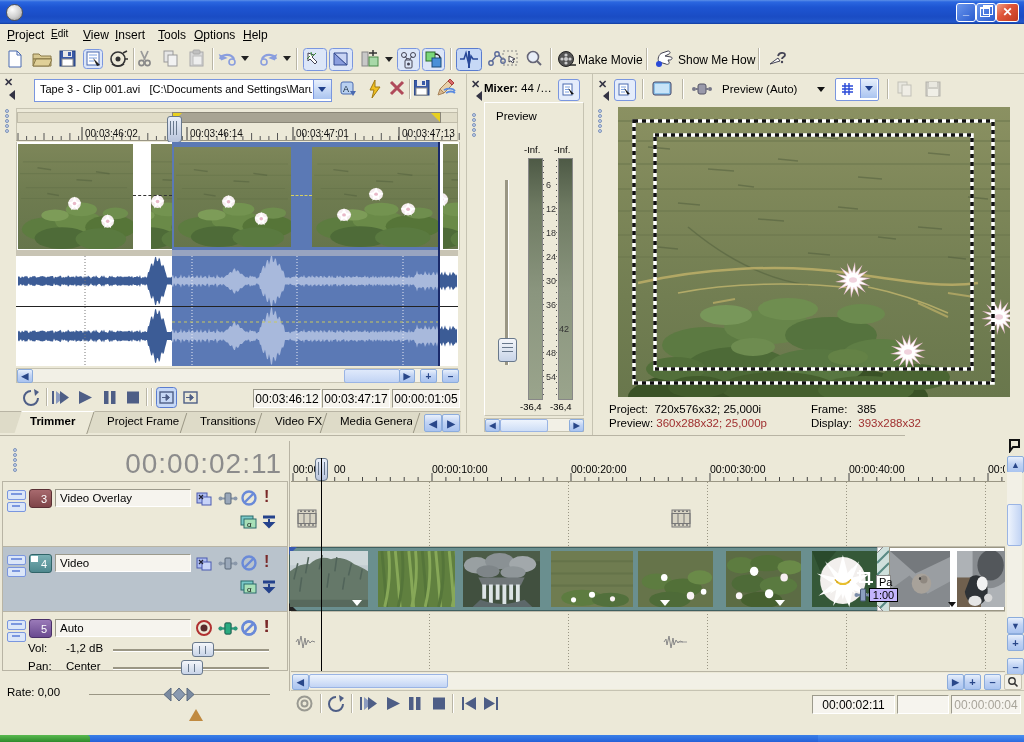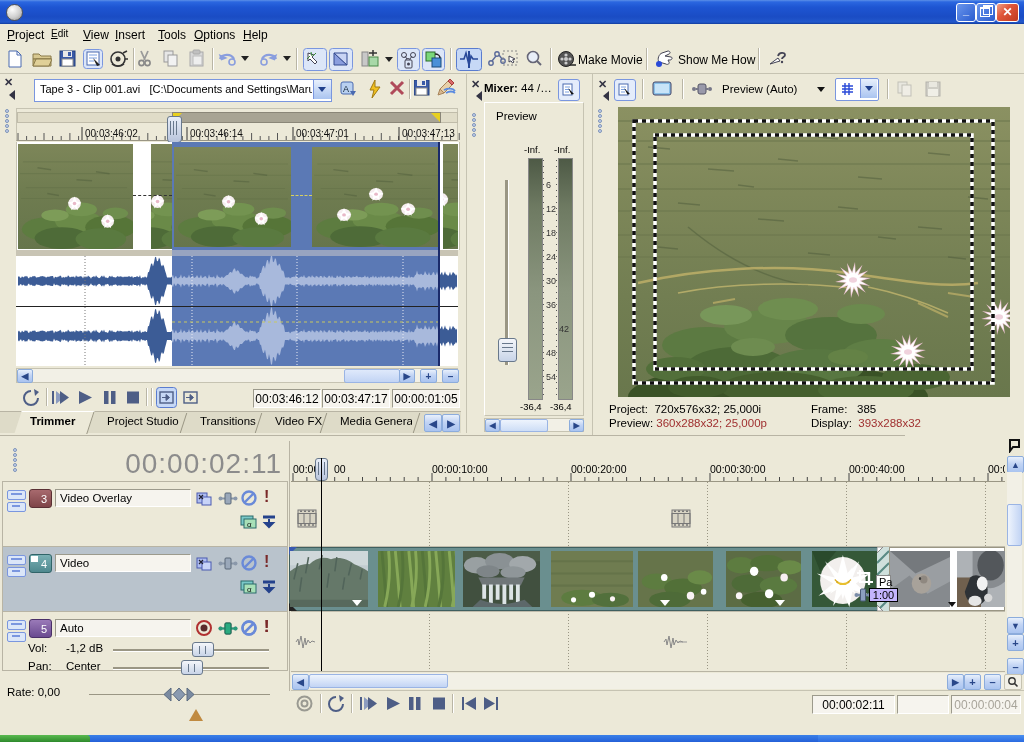--- a/index.html
+++ b/index.html
@@ -418,21 +418,21 @@
     <rect x="4" y="5" width="13" height="11" fill="none" stroke="#4e5e86" stroke-width="1.4"></rect>
     <path d="M6 10.5h7M10 7.5l3.5 3-3.5 3z" fill="#4e5e86" stroke="#4e5e86"></path>
   </svg>
 <div class="timebox" style="left:253px;top:389px;width:66px;height:17px;">00:03:46:12</div>
 <div class="timebox" style="left:322px;top:389px;width:66px;height:17px;">00:03:47:17</div>
 <div class="timebox" style="left:392px;top:389px;width:66px;height:17px;">00:00:01:05</div>
 <div class="abs" style="left:0;top:411px;width:461px;height:22px;background:#dedbc8;border-top:1px solid #b8b4a4;box-sizing:border-box;"></div>
 <div class="abs" style="left:18px;top:411px;width:72px;height:22px;background:#ece9d8;border-top:1px solid #fff;border-right:1px solid #9a9684;transform:skewX(-18deg);"></div>
 <div class="abs" style="left:30px;top:415px;font-size:11.5px;font-weight:bold;width:56px;white-space:nowrap;">Trimmer</div>
 <div class="abs" style="left:95px;top:413px;width:88px;height:20px;background:#dedbc8;border-right:1px solid #9a9684;transform:skewX(-18deg);"></div>
-<div class="abs" style="left:107px;top:415px;font-size:11.5px;font-weight:normal;width:72px;white-space:nowrap;">Project Studio</div>
+<div class="abs" style="left:107px;top:415px;font-size:11.5px;font-weight:normal;width:72px;white-space:nowrap;">Project Frame</div>
 <div class="abs" style="left:188px;top:413px;width:70px;height:20px;background:#dedbc8;border-right:1px solid #9a9684;transform:skewX(-18deg);"></div>
 <div class="abs" style="left:200px;top:415px;font-size:11.5px;font-weight:normal;width:54px;white-space:nowrap;">Transitions</div>
 <div class="abs" style="left:263px;top:413px;width:60px;height:20px;background:#dedbc8;border-right:1px solid #9a9684;transform:skewX(-18deg);"></div>
 <div class="abs" style="left:275px;top:415px;font-size:11.5px;font-weight:normal;width:44px;white-space:nowrap;">Video FX</div>
 <div class="abs" style="left:328px;top:413px;width:88px;height:20px;background:#dedbc8;border-right:1px solid #9a9684;transform:skewX(-18deg);"></div>
 <div class="abs" style="left:340px;top:415px;font-size:11.5px;font-weight:normal;overflow:hidden;width:72px;white-space:nowrap;">Media Generato</div>
 <div class="xpbtn" style="left:424px;top:414px;width:16px;height:16px;font-size:10px;">◀</div>
 <div class="xpbtn" style="left:442px;top:414px;width:16px;height:16px;font-size:10px;">▶</div>
 <div class="abs" style="left:466px;top:74px;width:124px;height:359px;background:#ece9d8;border-left:1px solid #c6c3b2;box-sizing:border-box;"></div>
 <div class="abs" style="left:471px;top:78px;font-size:11px;font-weight:bold;color:#334;">✕</div>

